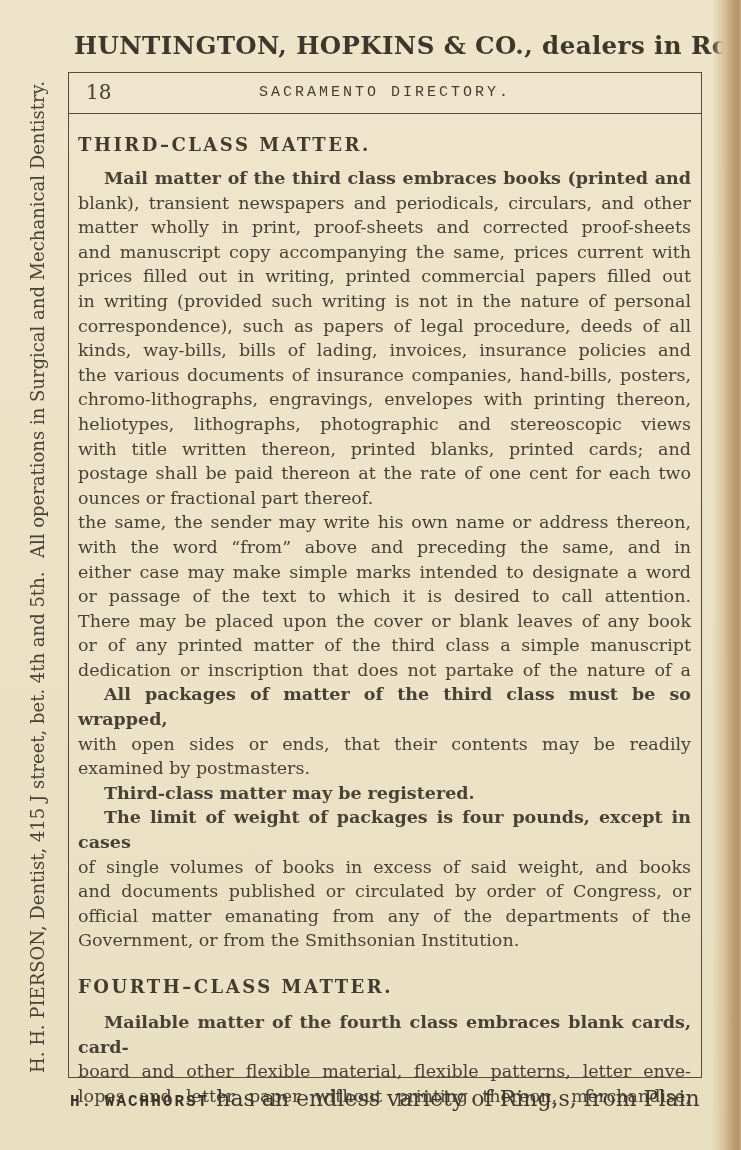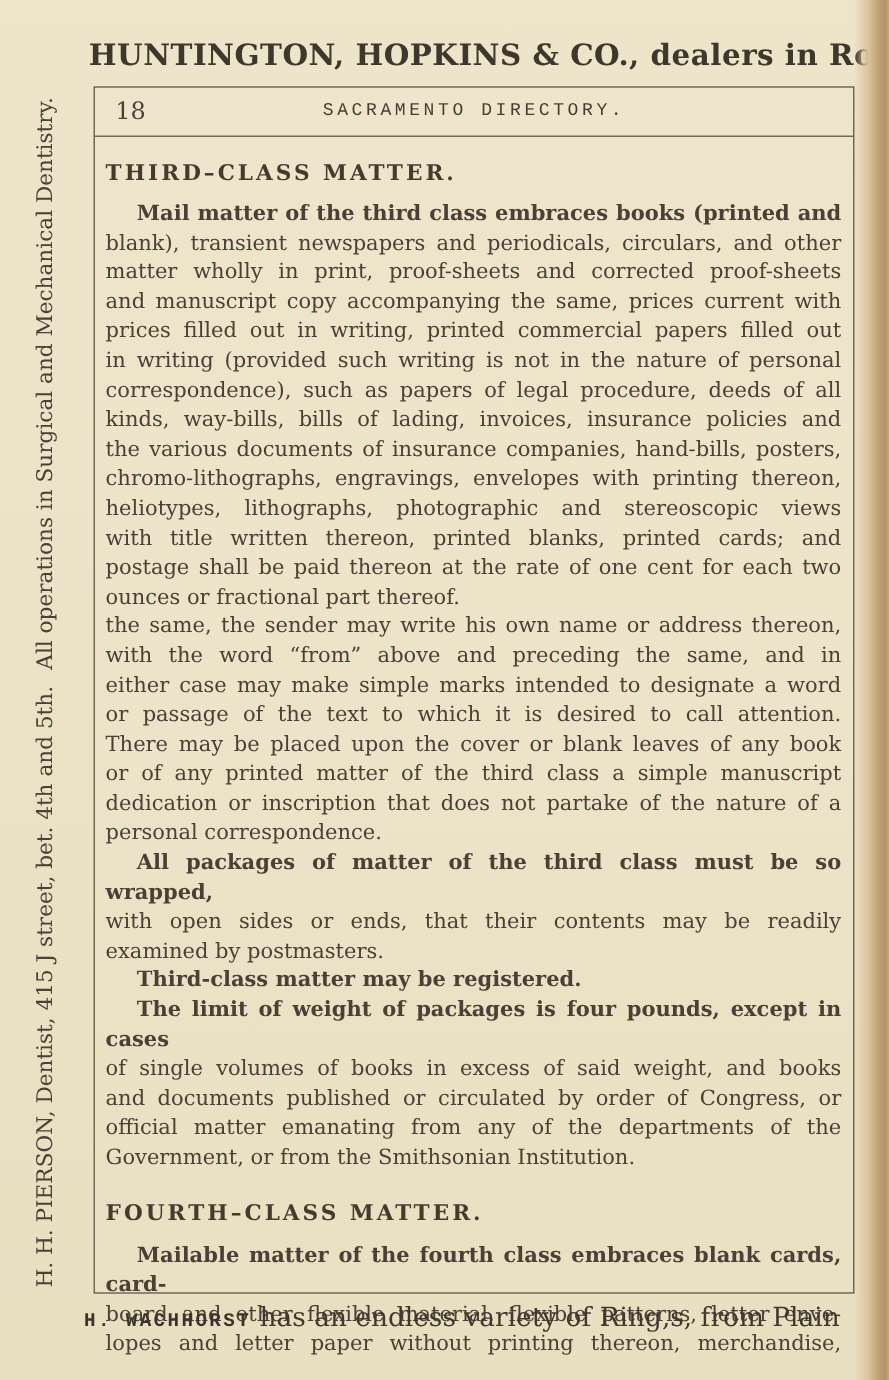--- a/index.html
+++ b/index.html
@@ -29,21 +29,21 @@
   }
   
   #sidebar {
     position: absolute; left: 27px; top: 1073px; width: 992px;
     transform: rotate(-90deg); transform-origin: 0 0;
     display: flex; justify-content: space-between;
     font-size: 18px; color: #4a4136; white-space: nowrap;
   }
   
   #content-box {
-    position: absolute; left: 78px; top: 72px;
+    position: absolute; left: 68px; top: 72px;
     width: 634px; height: 1006px;
     border: 1.6px solid #564a3a;
     box-sizing: border-box;
     background: rgba(255,250,230,0.06);
   }
   #page-header {
     position: relative; height: 40px;
     border-bottom: 1.6px solid #564a3a;
   }
   #page-number {
@@ -117,21 +117,20 @@
           <div class="line lastleft">ounces or fractional part thereof.</div>
         </div>
         <div class="paragraph">
           <div class="line">the same, the sender may write his own name or address thereon,</div>
           <div class="line">with the word “from” above and preceding the same, and in</div>
           <div class="line">either case may make simple marks intended to designate a word</div>
           <div class="line">or passage of the text to which it is desired to call attention.</div>
           <div class="line">There may be placed upon the cover or blank leaves of any book</div>
           <div class="line">or of any printed matter of the third class a simple manuscript</div>
           <div class="line">dedication or inscription that does not partake of the nature of a</div>
-          <div class="line lastleft">personal correspondence.</div>
         </div>
         <div class="paragraph">
           <div class="line first">All packages of matter of the third class must be so wrapped,</div>
           <div class="line">with open sides or ends, that their contents may be readily</div>
           <div class="line lastleft">examined by postmasters.</div>
         </div>
         <div class="paragraph">
           <div class="line first lastleft">Third-class matter may be registered.</div>
         </div>
         <div class="paragraph">

